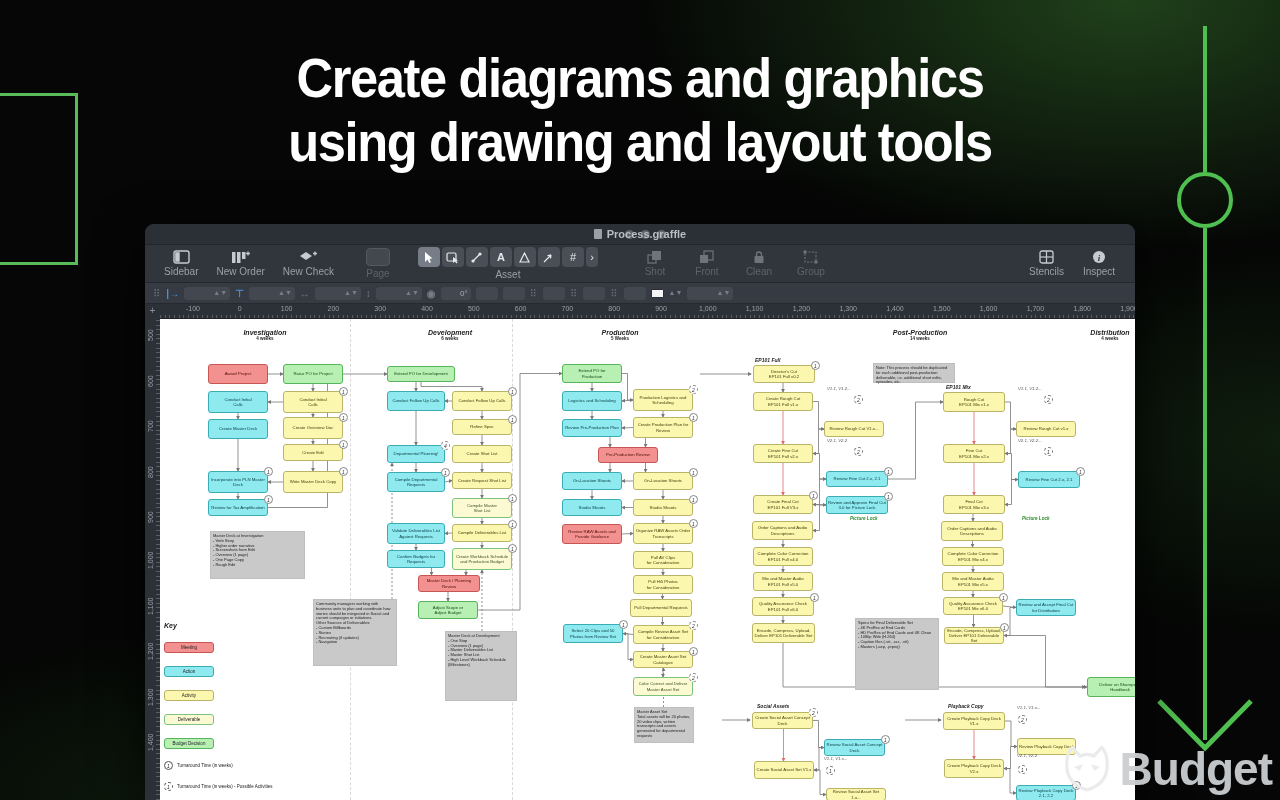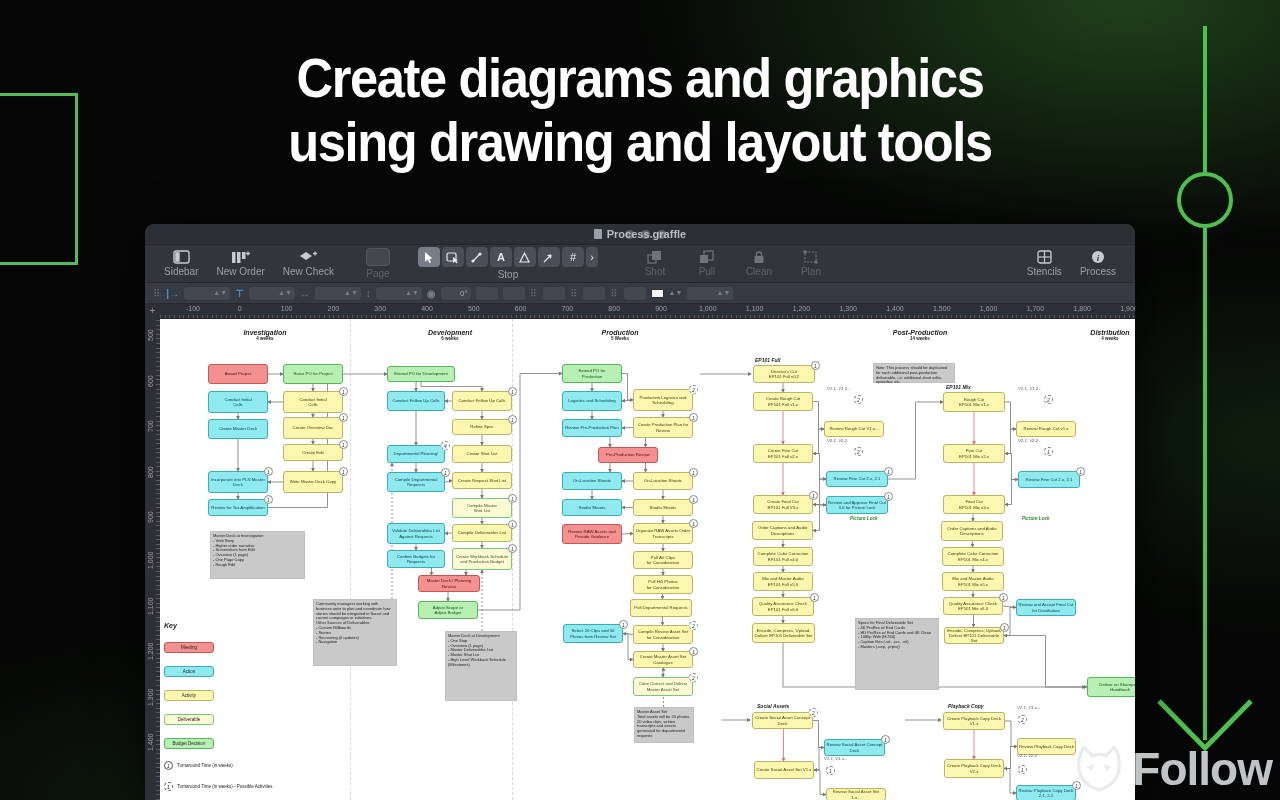--- a/index.html
+++ b/index.html
@@ -176,21 +176,21 @@
 <svg class="deco-arrow" width="100" height="60">
   <polyline points="4,8 50,55 96,8" fill="none" stroke="#4fbf4f" stroke-width="5"></polyline>
 </svg>
 
 <div class="brand">
   <svg width="54" height="50" viewBox="0 0 40 36">
     <path d="M5,15 Q5,6 9,2 L15,8.5 Q20,6 25,8.5 L31,2 Q35,6 35,15 Q35,29 20,33.5 Q5,29 5,15 Z" fill="none" stroke="#e9ebec" stroke-width="2.4" stroke-linejoin="round"></path>
     <path d="M10.5,16.5 L17,14.5 L14.5,19.5 Z" fill="#e9ebec"></path>
     <path d="M29.5,16.5 L23,14.5 L25.5,19.5 Z" fill="#e9ebec"></path>
   </svg>
-  <span class="brand-text">Follow</span>
+  <span class="brand-text">Budget</span>
 </div>
 
 <div class="window">
 
   <div class="titlebar">
     <div class="traffic">
       <span></span>
       <span></span>
       <span></span>
     </div>
@@ -261,66 +261,66 @@
               <path d="M2,11 L9,4 M9,4 L5.5,4.5 M9,4 L8.5,7.5" stroke="#e6e8eb" stroke-width="1.2" fill="none"></path>
             </svg>
           </button>
         <button>
             <span>#</span>
           </button>
         <button class="more">
             <span>›</span>
           </button>
       </div>
-      <span class="tb-label">Stop</span>
+      <span class="tb-label">Asset</span>
     </div>
     <div class="tb-item dim" style="margin-left:26px;">
       <svg width="15" height="14">
           <rect x="5" y="1" width="9" height="9" fill="#c6cad1"></rect>
           <rect x="1" y="5" width="8" height="8" fill="none" stroke="#c6cad1" stroke-width="1.2"></rect>
         </svg>
       <span class="tb-label">Shot</span>
     </div>
     <div class="tb-item dim">
       <svg width="15" height="14">
           <rect x="5" y="1" width="9" height="9" fill="none" stroke="#c6cad1" stroke-width="1.2"></rect>
           <rect x="1" y="5" width="8" height="8" fill="#c6cad1"></rect>
         </svg>
-      <span class="tb-label">Pull</span>
+      <span class="tb-label">Front</span>
     </div>
     <div class="tb-item dim">
       <svg width="12" height="14">
           <rect x="1.5" y="6" width="9" height="7" rx="1" fill="#c6cad1"></rect>
           <path d="M3.5,6 V4.5 a2.5,2.5 0 0 1 5,0 V6" fill="none" stroke="#c6cad1" stroke-width="1.3"></path>
         </svg>
       <span class="tb-label">Clean</span>
     </div>
     <div class="tb-item dim">
       <svg width="15" height="14">
           <rect x="2" y="2" width="11" height="10" fill="none" stroke="#c6cad1" stroke-width="1.1" stroke-dasharray="2,1.5"></rect>
           <rect x="0.5" y="0.5" width="3" height="3" fill="#c6cad1"></rect>
           <rect x="11.5" y="10.5" width="3" height="3" fill="#c6cad1"></rect>
         </svg>
-      <span class="tb-label">Plan</span>
+      <span class="tb-label">Group</span>
     </div>
     <div class="spacer"></div>
     <div class="tb-item">
       <svg width="15" height="14">
           <rect x="1" y="1" width="13" height="12" rx="2" fill="none" stroke="#c6cad1" stroke-width="1.3"></rect>
           <line x1="7.5" y1="1" x2="7.5" y2="13" stroke="#c6cad1" stroke-width="1.2"></line>
           <line x1="1" y1="7" x2="14" y2="7" stroke="#c6cad1" stroke-width="1.2"></line>
         </svg>
       <span class="tb-label">Stencils</span>
     </div>
     <div class="tb-item">
       <svg width="14" height="14">
           <circle cx="7" cy="7" r="6" fill="#c6cad1"></circle>
           <text x="7" y="10.5" text-anchor="middle" font-size="9" font-style="italic" font-weight="bold" fill="#31353c" font-family="Liberation Serif, serif">i</text>
         </svg>
-      <span class="tb-label">Process</span>
+      <span class="tb-label">Inspect</span>
     </div>
   </div>
 
   <div class="formatbar">
     <span class="fb-handle">⠿</span>
     <span class="fb-glyph">|→</span>
     <div class="fb-field">
         <span class="fb-step">▲▼</span>
       </div>
     <span class="fb-glyph">⊤</span>

